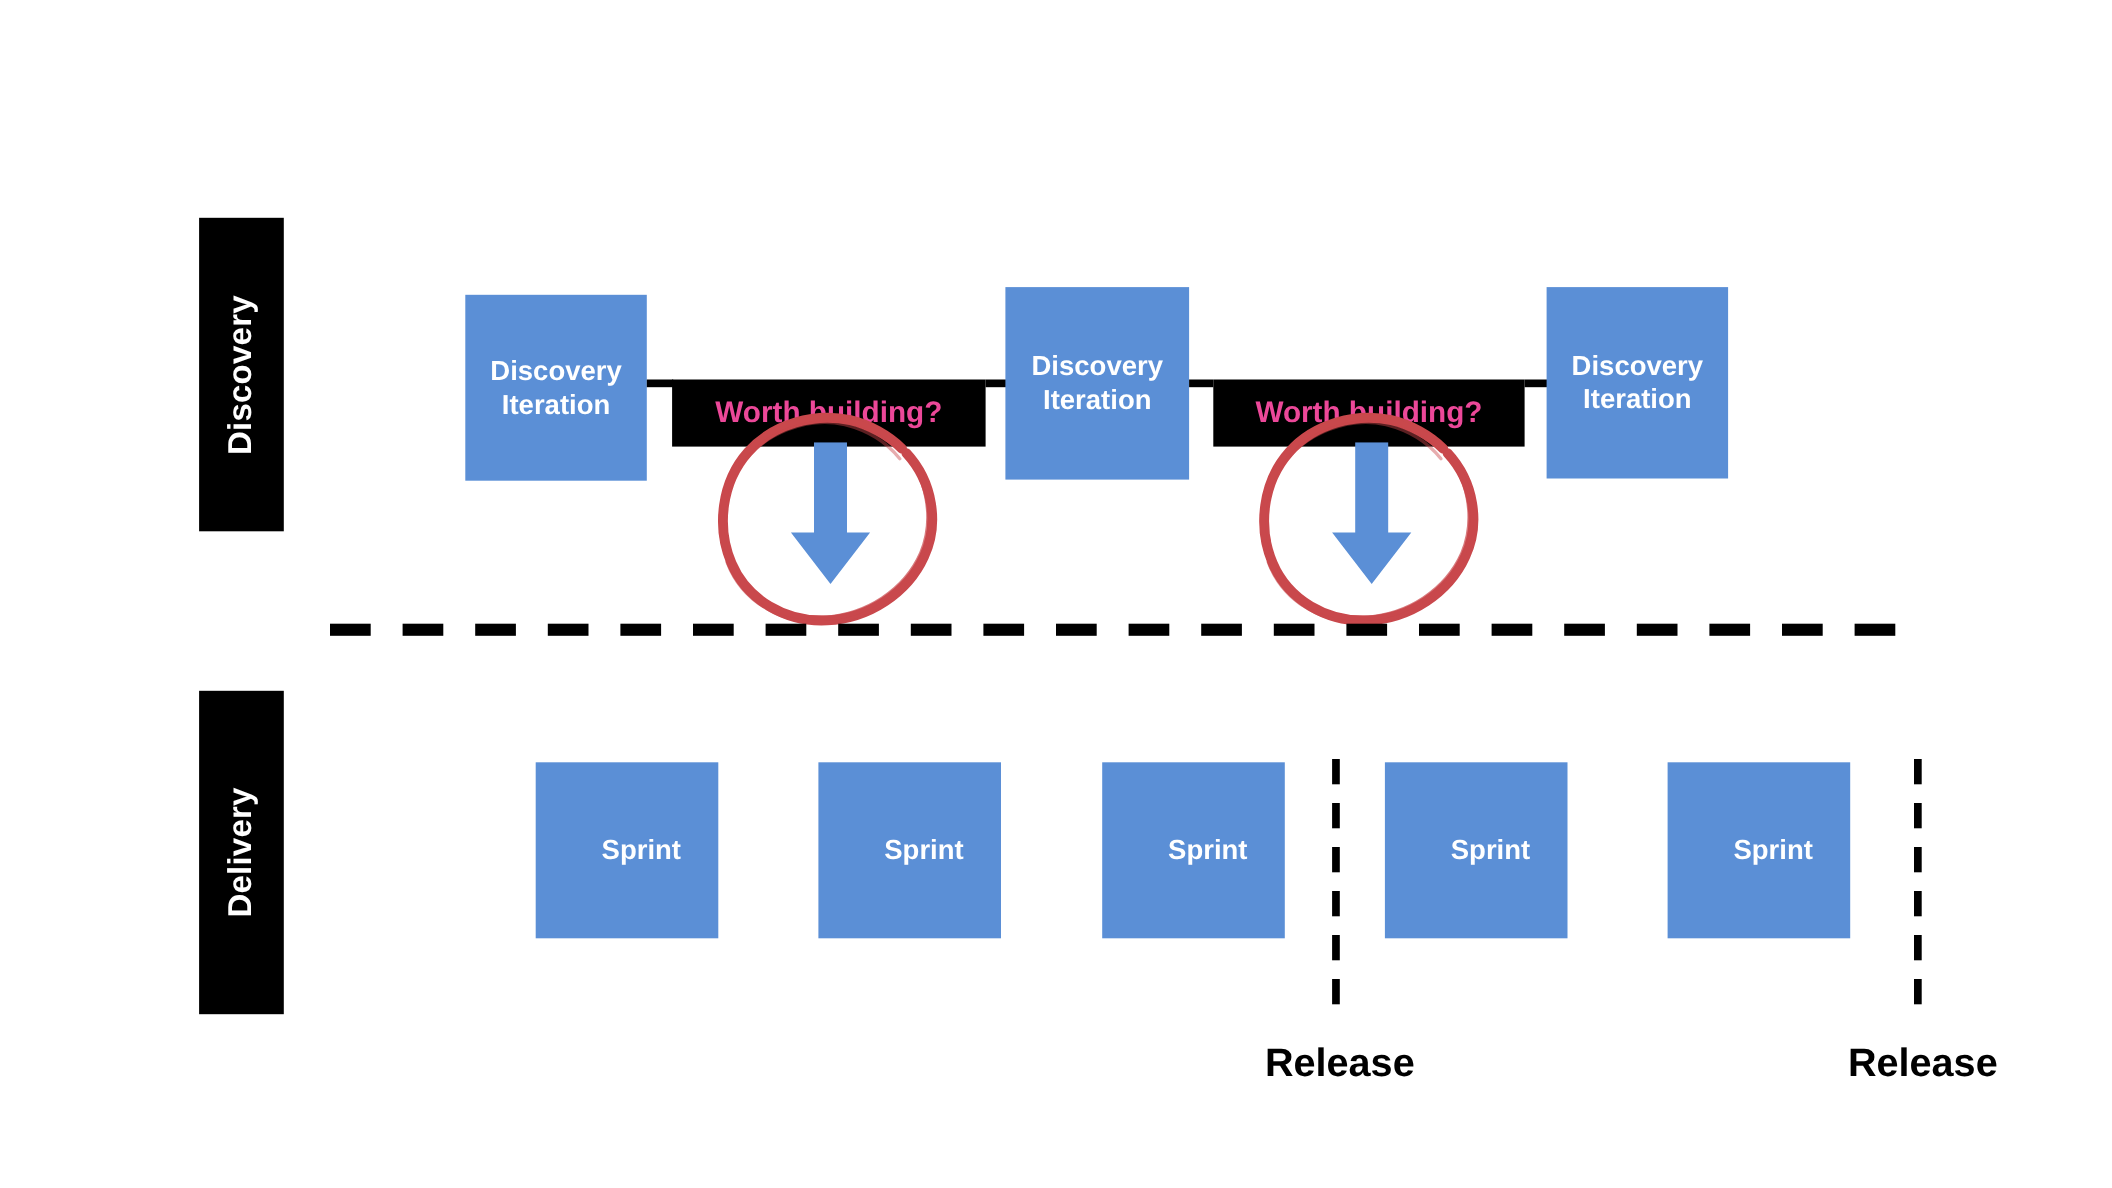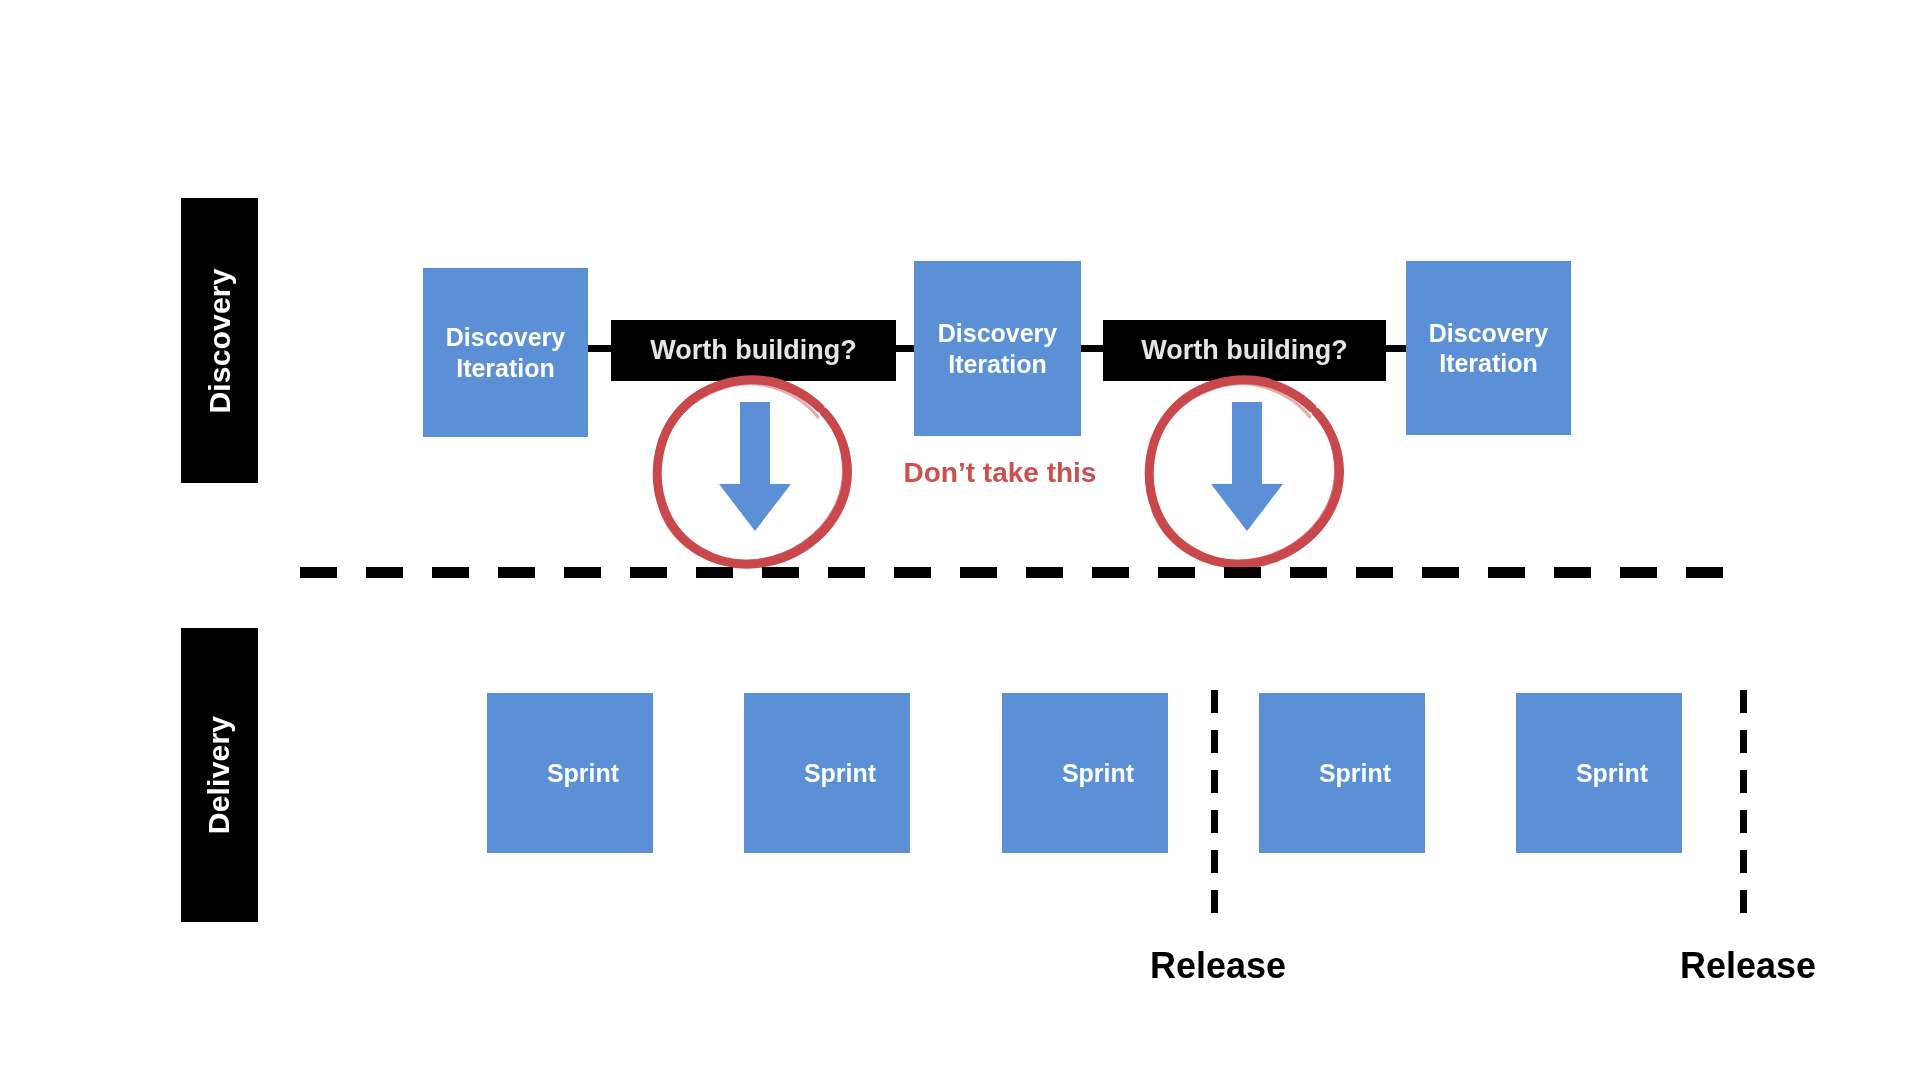--- a/index.html
+++ b/index.html
@@ -57,29 +57,30 @@
   }
   .sprint-box {
     font-size: 25px;
     padding-left: 26px;
   }
 
   
   .black-box {
     position: absolute;
     background: #000000;
-    color: #e5e5e5;
+    color: #ec4899;
     font-weight: bold;
     font-size: 27px;
     display: flex;
     align-items: center;
     justify-content: center;
     text-align: center;
     white-space: nowrap;
     box-sizing: border-box;
+    margin-top: 25px;
   }
 
   
   .connector {
     position: absolute;
     background: #000000;
     height: 7px;
   }
 
   
@@ -210,21 +211,20 @@
         C 46 22, 86 6, 120 14
         C 140 19, 158 30, 170 45"></path>
     </g>
   </svg>
 
   <svg class="down-arrow" style="left:718px; top:402px;" width="74" height="130" viewBox="0 0 74 130">
     <polygon fill="#5B8FD6" points="22,0 52,0 52,82 73,82 37,129 1,82 22,82"></polygon>
   </svg>
 
   <div id="annotation">
-    <div>Don’t take this</div>
   </div>
 
   <svg class="red-circle" style="left:1140px; top:372px;" width="212" height="212" viewBox="0 0 212 212">
     <g fill="none" stroke="#C9484C" stroke-linecap="round">
       <path stroke-width="9" d="M 176 40
         C 200 66, 206 104, 192 134
         C 177 167, 142 190, 104 192
         C 66 194, 31 173, 17 140
         C 3 107, 8 66, 32 39
         C 55 13, 93 3, 125 10

